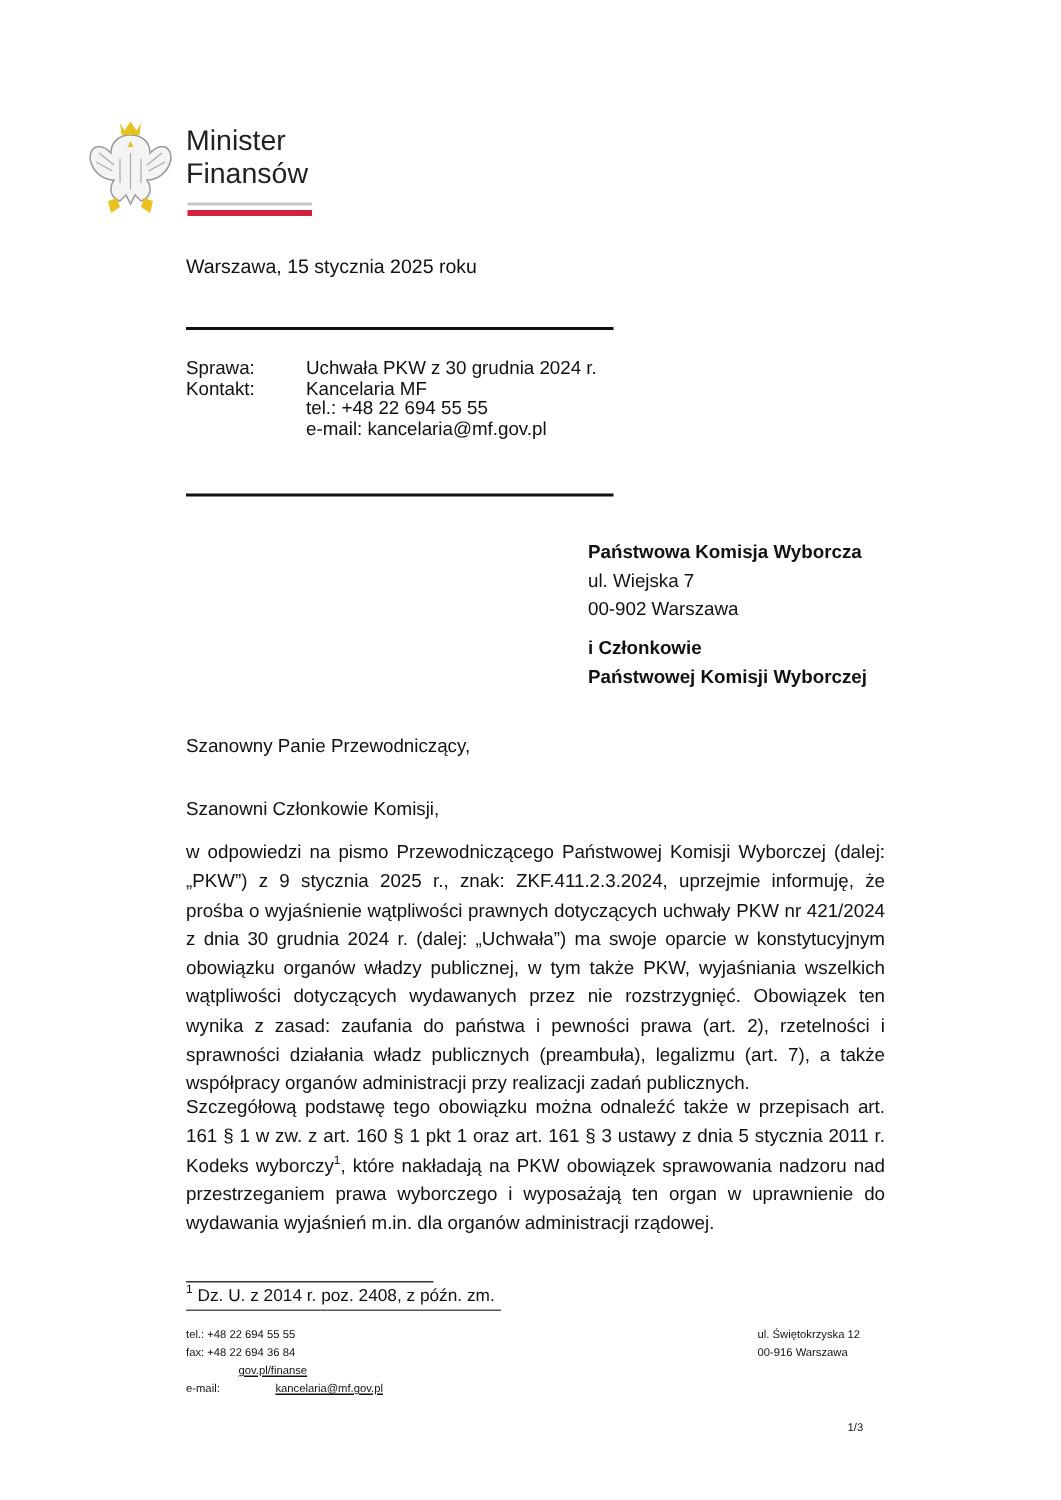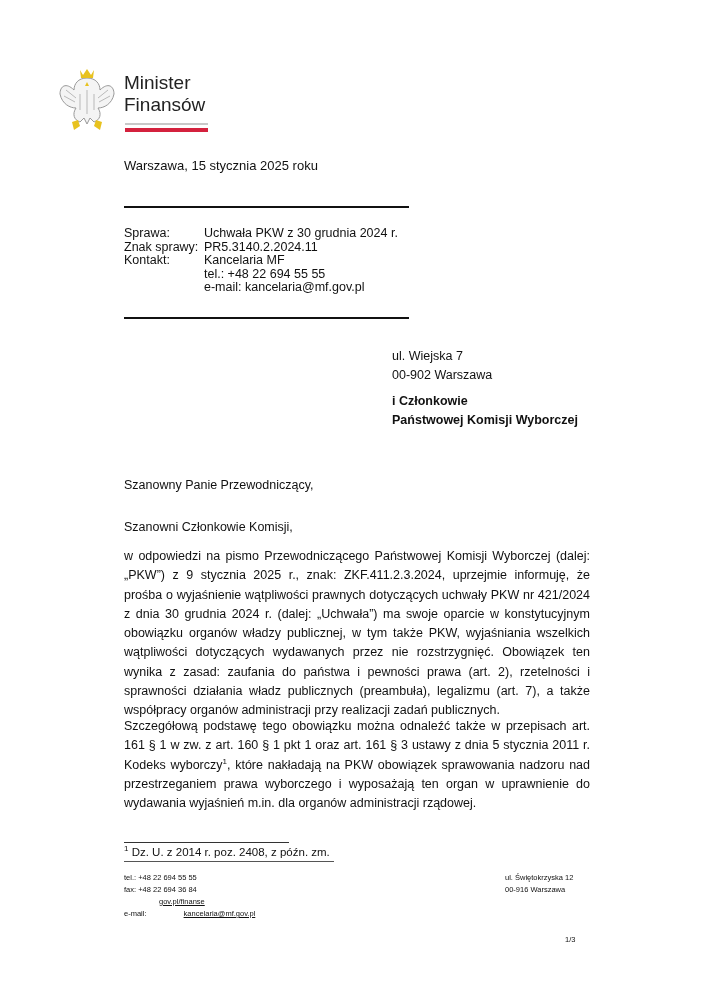--- a/index.html
+++ b/index.html
@@ -1,20 +1,20 @@
 <!DOCTYPE html>
 <html><head>
 <meta charset="utf-8">
 <style>
   html, body { margin: 0; padding: 0; background: #ffffff; }
   body {
     width: 707px; height: 1000px; position: relative; overflow: hidden;
     font-family: "Liberation Sans", sans-serif; color: #111;
   }
-  .abs { position: absolute; }
+  .abs { position: absolute; margin-top: 12px; }
   .logo-eagle { left: 58px; top: 64px; width: 58px; height: 72px; }
   .logo-text { left: 124px; top: 72px; font-size: 19px; line-height: 22px; color: #222; }
   .flag-grey { left: 125px; top: 123px; width: 83px; height: 2px; background: #c8c8c8; }
   .flag-red { left: 125px; top: 128px; width: 83px; height: 4px; background: #d4213d; }
 
   .date { left: 124px; top: 158px; font-size: 13px; }
   .rule { height: 1.5px; background: #111; }
   .rule1 { left: 124px; top: 206px; width: 285px; }
   .rule2 { left: 124px; top: 317px; width: 285px; }
 
@@ -67,42 +67,39 @@
 <div class="abs rule rule1"></div>
 
 <div class="abs ref">
   <table>
     <tbody>
         <tr>
       <td class="lbl">Sprawa:</td>
       <td>Uchwała PKW z 30 grudnia 2024 r.</td>
     </tr>
     <tr>
-      <td class="lbl">Znak sprawy:</td>
-      <td>PR5.3140.2.2024.11</td>
-    </tr>
-    <tr>
       <td class="lbl">Kontakt:</td>
       <td>Kancelaria MF</td>
     </tr>
     <tr>
       <td class="lbl"></td>
       <td>tel.: +48 22 694 55 55</td>
     </tr>
     <tr>
       <td class="lbl"></td>
       <td>e-mail: kancelaria@mf.gov.pl</td>
     </tr>
   </tbody>
     </table>
 </div>
 
 <div class="abs rule rule2"></div>
 
 <div class="abs addr">
+  <div class="b">Państwowa Komisja Wyborcza</div>
   <div>ul. Wiejska 7</div>
   <div>00-902 Warszawa</div>
   <div class="gap"></div>
   <div class="b">i Członkowie</div>
   <div class="b">Państwowej Komisji Wyborczej</div>
 </div>
 
 <div class="abs body sal1">Szanowny Panie Przewodniczący,</div>
 <div class="abs body sal2">Szanowni Członkowie Komisji,</div>
 <div class="abs body p1">w odpowiedzi na pismo Przewodniczącego Państwowej Komisji Wyborczej (dalej: „PKW”) z 9 stycznia 2025 r., znak: ZKF.411.2.3.2024, uprzejmie informuję, że prośba o wyjaśnienie wątpliwości prawnych dotyczących uchwały PKW nr 421/2024 z dnia 30 grudnia 2024 r. (dalej: „Uchwała”) ma swoje oparcie w konstytucyjnym obowiązku organów władzy publicznej, w tym także PKW, wyjaśniania wszelkich wątpliwości dotyczących wydawanych przez nie rozstrzygnięć. Obowiązek ten wynika z zasad: zaufania do państwa i pewności prawa (art. 2), rzetelności i sprawności działania władz publicznych (preambuła), legalizmu (art. 7), a także współpracy organów administracji przy realizacji zadań publicznych.</div>

